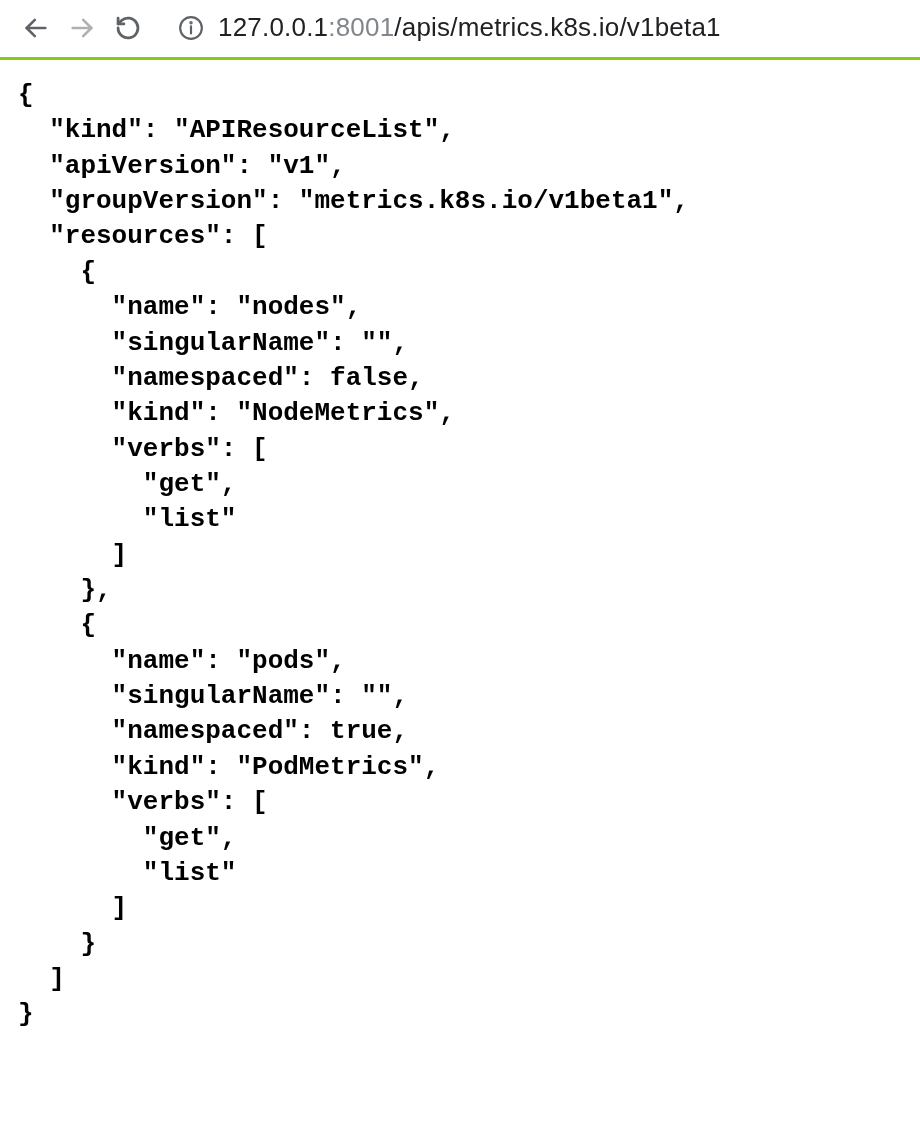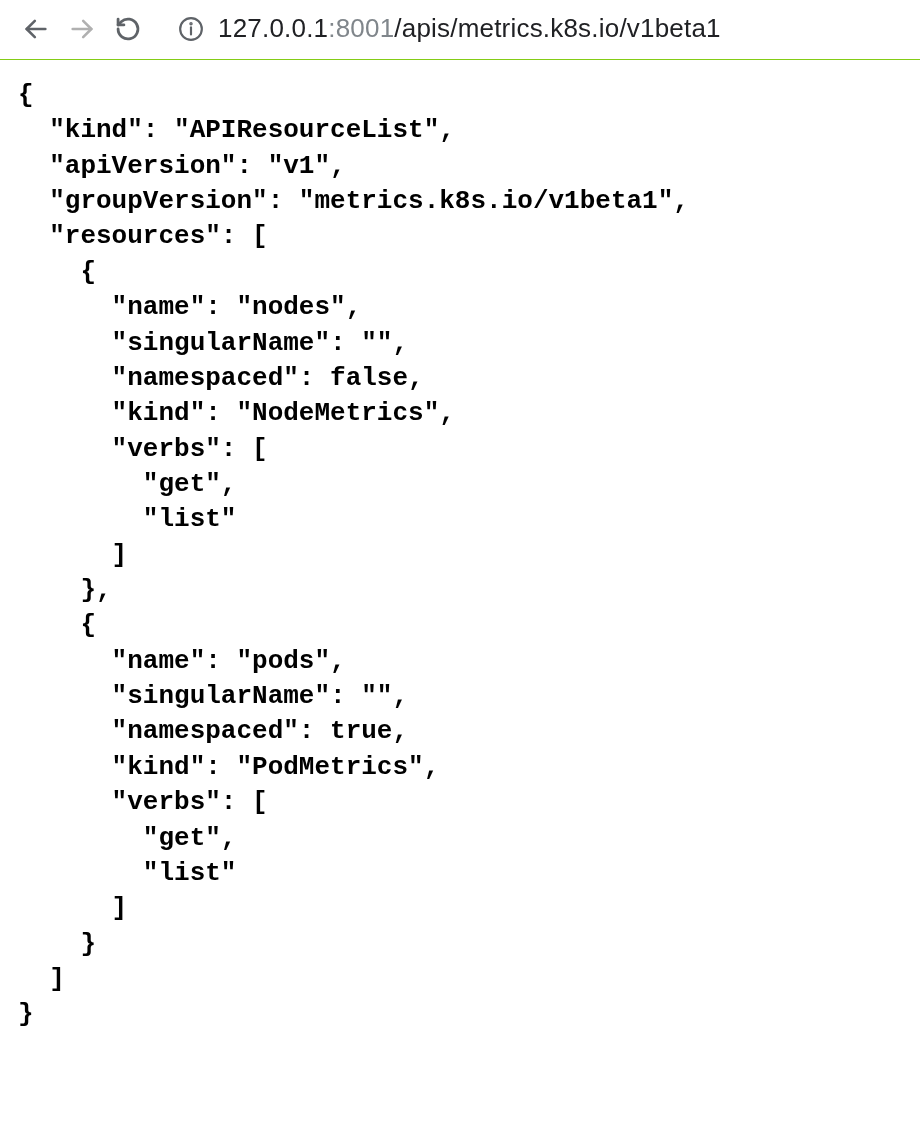--- a/index.html
+++ b/index.html
@@ -6,21 +6,21 @@
     body {
       font-family: -apple-system, BlinkMacSystemFont, "Segoe UI", Helvetica, Arial, sans-serif;
       background: #ffffff;
       width: 920px;
     }
     .toolbar {
       display: flex;
       align-items: center;
       gap: 18px;
       padding: 10px 18px 12px 22px;
-      border-bottom: 1px solid #84cc16;
+      border-bottom: 3px solid #84cc16;
       height: 60px;
     }
     .nav-icon {
       display: inline-flex;
       align-items: center;
       justify-content: center;
       color: #5f6368;
       cursor: pointer;
     }
     .nav-icon.disabled { color: #b0b0b0; cursor: default; }

